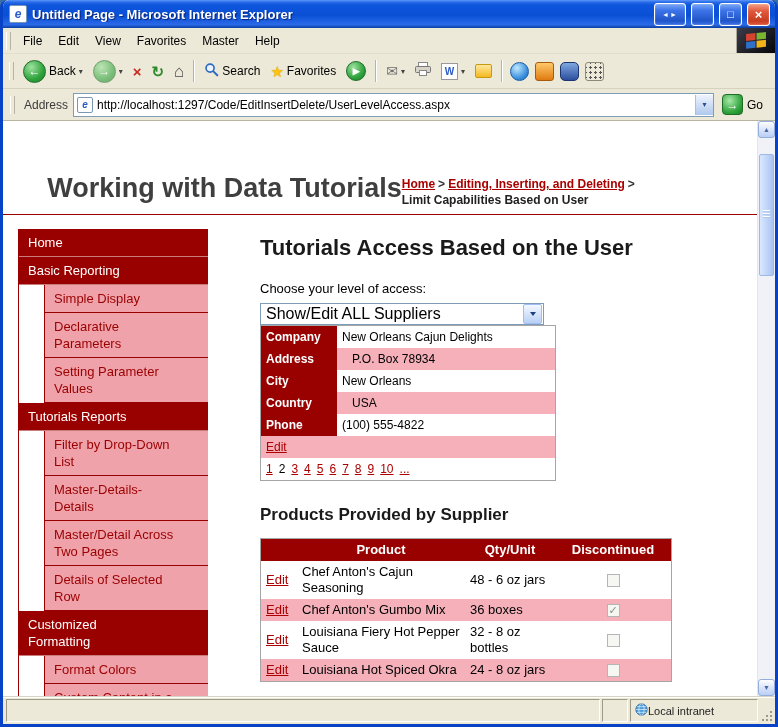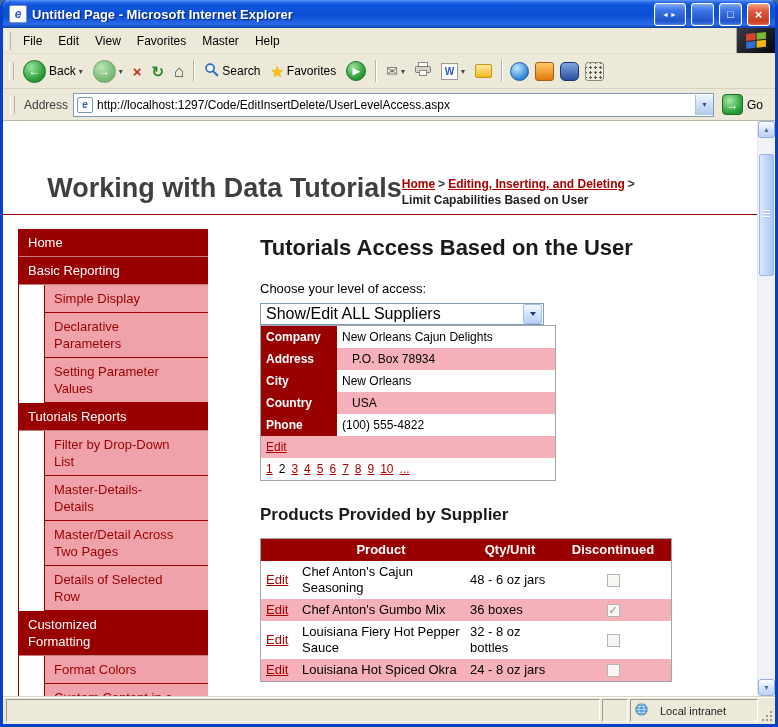--- a/index.html
+++ b/index.html
@@ -120,21 +120,21 @@
   .sb-thumb{width:15px;height:122px;flex:none;margin-top:16px;box-sizing:border-box;border:1px solid #9CB8E4;border-radius:2px;position:relative;cursor:pointer;
     background:linear-gradient(90deg,#DCE7FD 0%,#C4D8FA 45%,#AAC4F2 100%);}
   .sb-thumb::after{content:"";position:absolute;left:3px;right:3px;top:50%;margin-top:-5px;height:9px;
     background:repeating-linear-gradient(180deg,#FFFFFF 0 1px,#B0C6EE 1px 2px,rgba(0,0,0,0) 2px 3px);}
 
   
   .statusbar{flex:0 0 23px;display:flex;align-items:stretch;gap:2px;background:#ECE9D8;padding:2px 2px 2px 3px;border-top:1px solid #D8D4C4;box-shadow:inset 0 1px 0 #fff;}
   .sb-panel{border:1px solid;border-color:#9C9988 #fff #fff #9C9988;}
   .panel-main{flex:1;}
   .panel-small{width:24px;flex:none;}
-  .panel-zone{width:118px;flex:none;display:flex;align-items:center;gap:12px;padding:0 4px;font-size:11px;color:#222;}
+  .panel-zone{width:118px;flex:none;display:flex;align-items:center;gap:0;padding:0 4px;font-size:11px;color:#222;}
   .resize-grip{width:13px;flex:none;position:relative;cursor:nwse-resize;}
   .resize-grip::after{content:"";position:absolute;right:1px;bottom:1px;width:2px;height:2px;background:#9C9988;
     box-shadow:-4px 0 0 #9C9988,0 -4px 0 #9C9988,-8px 0 0 #9C9988,-4px -4px 0 #9C9988,0 -8px 0 #9C9988;}
 </style>
 </head>
 <body>
 
 <div class="window">
 
   <div class="titlebar">

